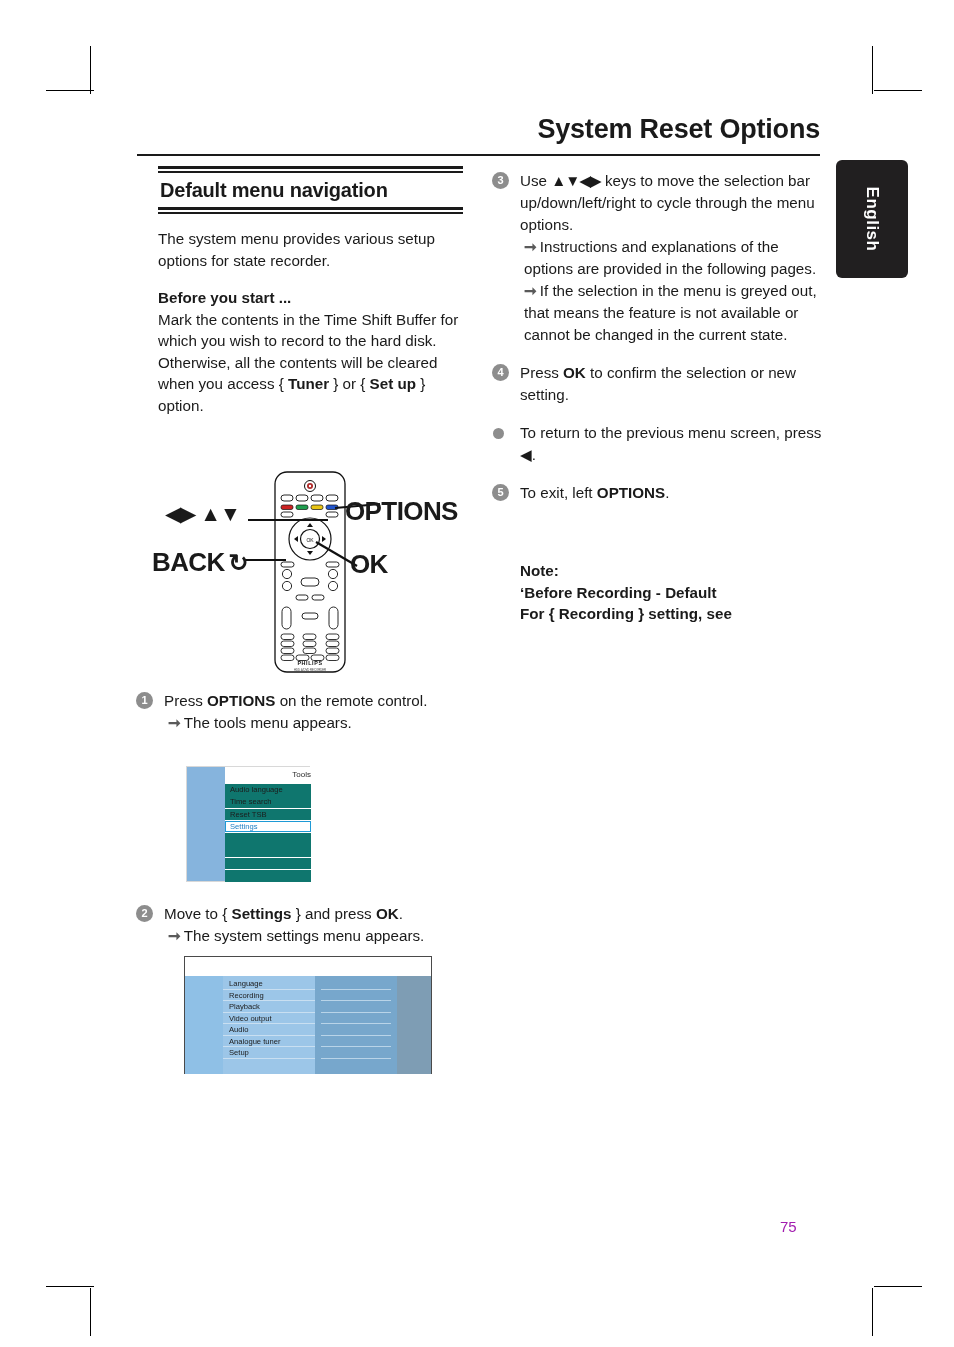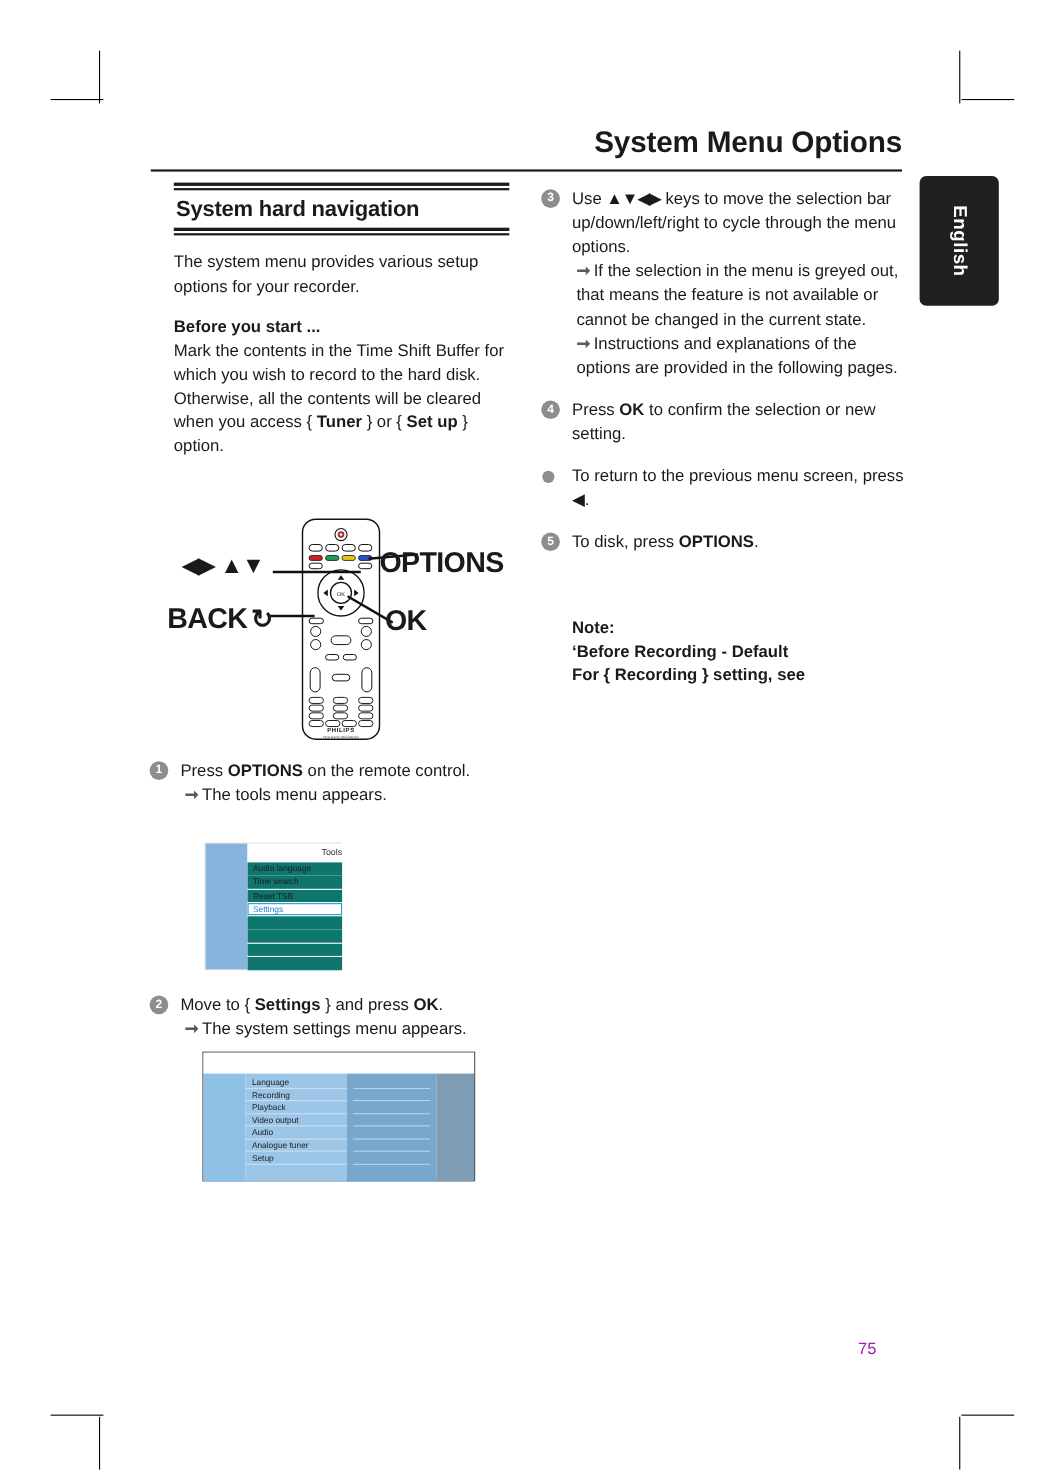--- a/index.html
+++ b/index.html
@@ -312,35 +312,35 @@
 
   <div class="crop v" style="left:90px;top:46px;"></div>
   <div class="crop h" style="left:46px;top:90px;"></div>
   <div class="crop v" style="left:872px;top:46px;"></div>
   <div class="crop h" style="left:874px;top:90px;"></div>
   <div class="crop v" style="left:90px;top:1288px;"></div>
   <div class="crop h" style="left:46px;top:1286px;"></div>
   <div class="crop v" style="left:872px;top:1288px;"></div>
   <div class="crop h" style="left:874px;top:1286px;"></div>
 
-  <div class="runhead">System Menu Options</div>
+  <div class="runhead">System Reset Options</div>
   <div class="runhead-rule"></div>
 
   <div class="lang-tab">
     <span>English</span>
   </div>
 
   <div class="col-left">
 
     <div class="sec-rules-top"></div>
-    <div class="sec-title">System hard navigation</div>
+    <div class="sec-title">Default menu navigation</div>
     <div class="sec-rules-bot"></div>
 
     <div class="body-text">
-      <p>The system menu provides various setup options for your recorder.</p>
+      <p>The system menu provides various setup options for state recorder.</p>
       <p>
         <span class="lead-bold">Before you start ...</span><br>
         <span>Mark the contents in the Time Shift Buffer for which you wish to record to the hard disk. Otherwise, all the contents will be cleared when you access { </span><b>Tuner</b><span> } or { </span><b>Set up</b><span> } option.</span>
       </p>
     </div>
   </div>
 
   <div class="remote-wrap">
     <svg width="320" height="220" viewBox="0 0 320 220">
       <g stroke="#111" fill="none" stroke-width="1.3">
@@ -494,37 +494,37 @@
         <div class="vrow"></div>
       </div>
     </div>
   </div>
 
   <div class="col-right">
 
     <div class="step">
       <span class="num">3</span>
       <span>Use </span><span style="letter-spacing:-1px;">▲▼◀▶</span><span> keys to move the selection bar up/down/left/right to cycle through the menu options.</span>
+      <span class="sub"><span class="arrow">➞</span><span>Instructions and explanations of the options are provided in the following pages.</span></span>
       <span class="sub"><span class="arrow">➞</span><span>If the selection in the menu is greyed out, that means the feature is not available or cannot be changed in the current state.</span></span>
-      <span class="sub"><span class="arrow">➞</span><span>Instructions and explanations of the options are provided in the following pages.</span></span>
     </div>
 
     <div class="step" style="margin-top:16px;">
       <span class="num">4</span>
       <span>Press </span><b>OK</b><span> to confirm the selection or new setting.</span>
     </div>
 
     <div class="step" style="margin-top:16px;">
       <span class="bullet-dot"></span>
       <span>To return to the previous menu screen, press </span><span>◀</span><span>.</span>
     </div>
 
     <div class="step" style="margin-top:16px;">
       <span class="num">5</span>
-      <span>To disk, press </span><b>OPTIONS</b><span>.</span>
+      <span>To exit, left </span><b>OPTIONS</b><span>.</span>
     </div>
 
     <div class="note">
       <div>Note:</div>
       <div>‘Before Recording - Default</div>
       <div>For { Recording } setting, see</div>
     </div>
   </div>
 
   <div class="pageno">75</div>

